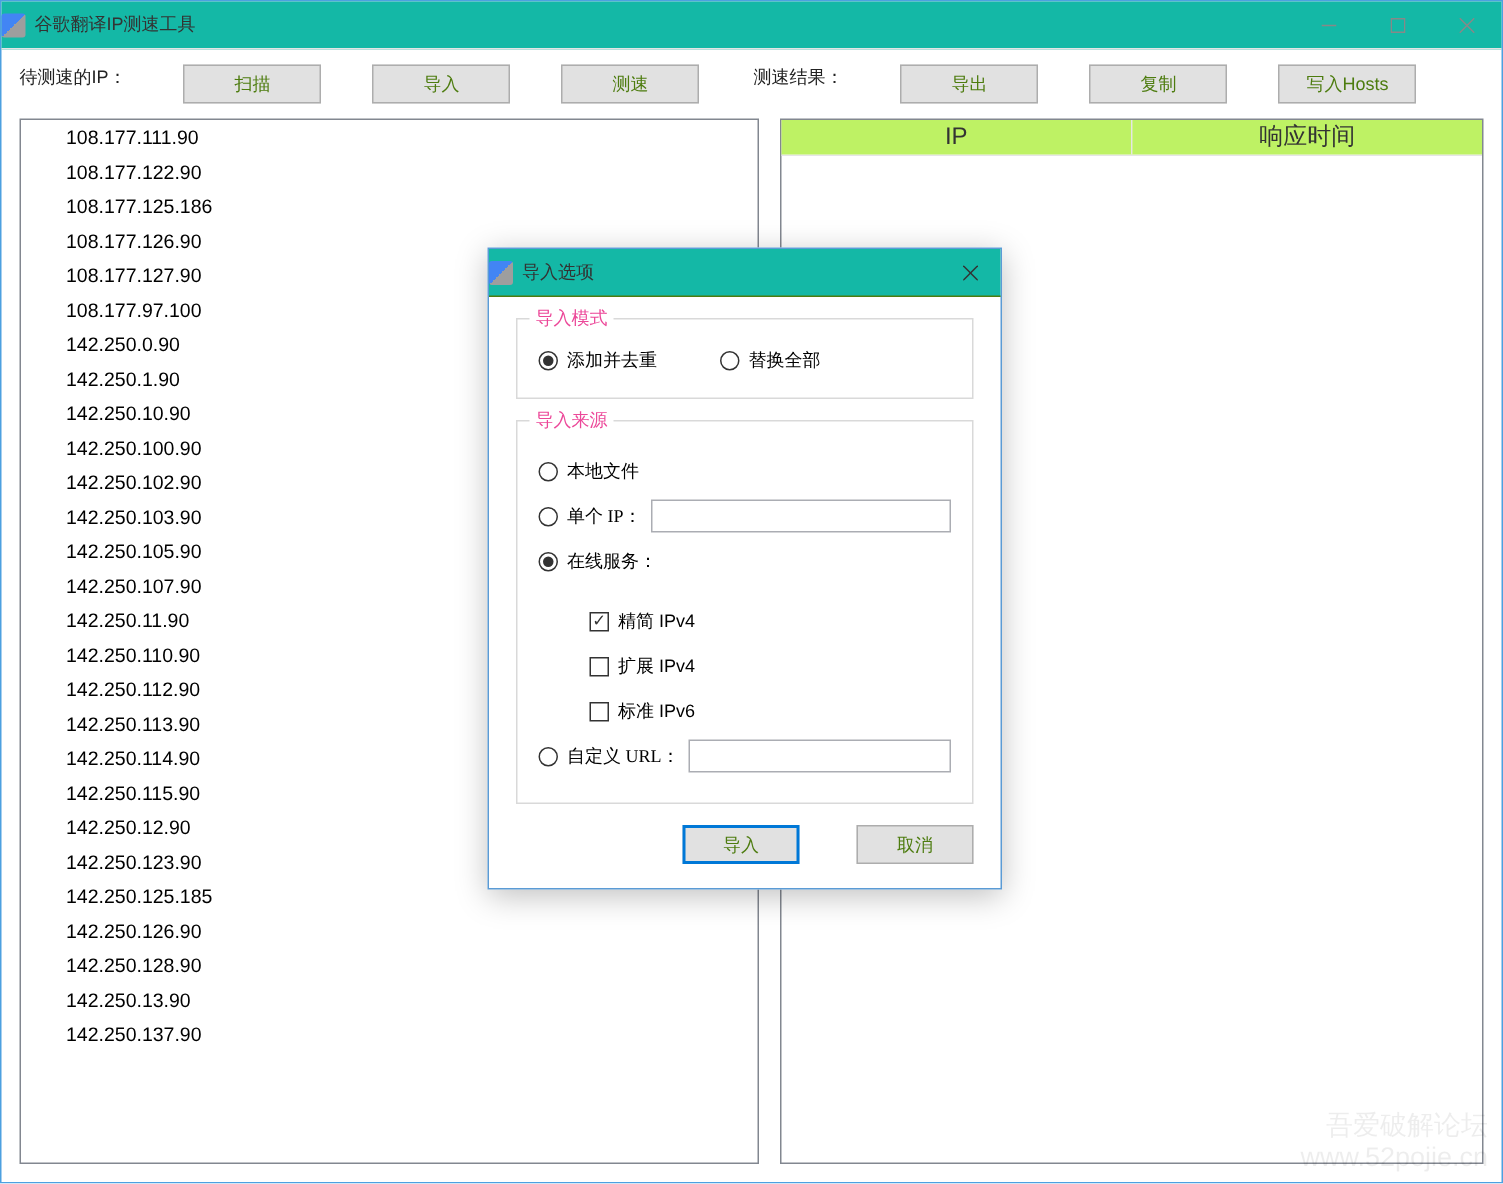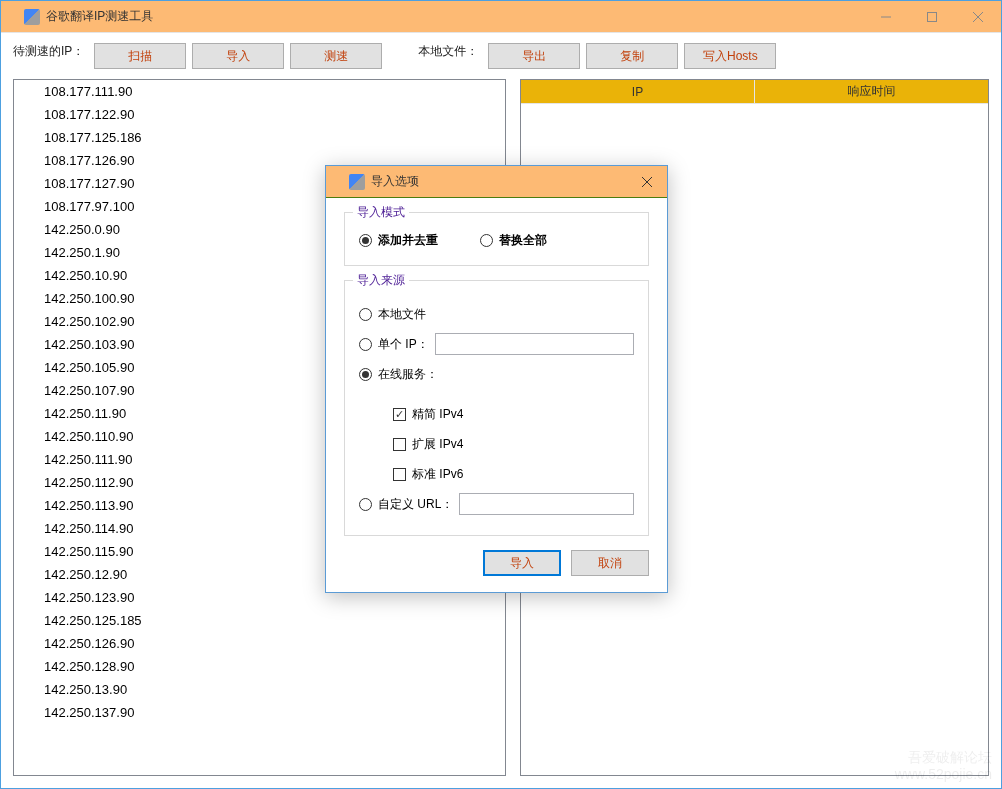--- a/index.html
+++ b/index.html
@@ -16,25 +16,25 @@
 .main-window {
   width: 1002px;
   height: 789px;
   border: 1px solid #4da0e0;
   display: flex;
   flex-direction: column;
   background: #fff;
 }
 .titlebar {
   height: 32px;
-  background: #fdba74;
+  background: #14b8a6;
   border-bottom: 1px solid #e5e5e5;
   display: flex;
   align-items: center;
-  padding-left: 23px;
+  padding-left: 0;
 }
 .titlebar .app-icon {
   width: 16px; height: 16px;
   margin-right: 6px;
   background: linear-gradient(135deg, #4285f4 50%, #9e9e9e 50%);
   border-radius: 2px;
   position: relative;
 }
 .titlebar .title { color: #333; }
 .win-controls {
@@ -62,21 +62,22 @@
 .btn {
   height: 26px;
   min-width: 92px;
   border: 1px solid #adadad;
   background: #e1e1e1;
   display: inline-flex;
   align-items: center;
   justify-content: center;
   cursor: default;
   font-size: 12px;
-  color: #c2410c;
+  color: #4d7c0f;
+  margin-left: 28px;
 }
 .spacer { flex: 0 0 24px; }
 
 .content {
   flex: 1;
   display: flex;
   padding: 0 12px 12px 12px;
   gap: 14px;
   min-height: 0;
 }
@@ -108,23 +109,23 @@
 .results-header {
   display: flex;
   height: 24px;
   border-bottom: 1px solid #e5e5e5;
 }
 .col-h {
   flex: 1;
   display: flex;
   align-items: center;
   justify-content: center;
-  background: #eab308;
+  background: #bef264;
   border-right: 1px solid #e5e5e5;
-  font-size: 12px;
+  font-size: 16px;
   color: #333;
 }
 .col-h:last-child { border-right: none; }
 
 .listbox-inner::-webkit-scrollbar { width: 17px; }
 .listbox-inner::-webkit-scrollbar-track { background: #f0f0f0; }
 .listbox-inner::-webkit-scrollbar-thumb { background: #cdcdcd; }
 .listbox-inner::-webkit-scrollbar-button {
   height: 17px;
   background: #f0f0f0;
@@ -156,28 +157,27 @@
   padding: 14px 14px 12px 14px;
   margin-bottom: 14px;
   position: relative;
 }
 .group-title {
   position: absolute;
   top: -9px;
   left: 8px;
   background: #fff;
   padding: 0 4px;
-  color: #4c1d95;
+  color: #ec4899;
 }
 .radio-row {
   display: flex;
   align-items: center;
   gap: 42px;
   padding: 2px 0;
-  font-weight: bold;
 }
 .radio, .checkbox {
   display: inline-flex;
   align-items: center;
   gap: 6px;
   cursor: default;
   min-height: 22px;
 }
 .radio .dot {
   width: 13px; height: 13px;
@@ -197,20 +197,21 @@
   display: inline-flex;
   align-items: center; justify-content: center;
   font-size: 11px; line-height: 1;
 }
 .checkbox.checked .box::after { content: "✓"; color: #333; }
 .source-row {
   display: flex;
   align-items: center;
   gap: 6px;
   margin: 8px 0;
+  font-family: Liberation Serif, serif;
 }
 .source-row .inline-input {
   flex: 1;
   height: 22px;
   border: 1px solid #abadb3;
   background: #fff;
 }
 .indent {
   padding-left: 34px;
   display: flex;
@@ -226,21 +227,21 @@
 }
 .dialog-buttons .btn { min-width: 78px; }
 .btn.primary {
   border: 2px solid #0078d7;
   background: #e1e1e1;
 }
 .watermark {
   position: absolute;
   right: 10px; bottom: 6px;
   color: rgba(0,0,0,0.07);
-  font-size: 14px;
+  font-size: 18px;
   text-align: right;
   line-height: 1.2;
   pointer-events: none;
   margin-left: 32px;
 }
 </style>
 </head>
 <body>
 
 <div class="main-window">
@@ -266,21 +267,21 @@
       </div>
     </div>
   </div>
 
   <div class="toolbar">
     <span class="label">待测速的IP：</span>
     <div class="btn">扫描</div>
     <div class="btn">导入</div>
     <div class="btn">测速</div>
     <span class="spacer"></span>
-    <span class="label">本地文件：</span>
+    <span class="label">测速结果：</span>
     <div class="btn">导出</div>
     <div class="btn">复制</div>
     <div class="btn">写入Hosts</div>
   </div>
 
   <div class="content">
     <div class="listbox">
       <div class="listbox-inner" id="ip-list">
           <div class="ip-item">108.177.111.90</div>
           <div class="ip-item">108.177.122.90</div>
@@ -291,21 +292,20 @@
           <div class="ip-item">142.250.0.90</div>
           <div class="ip-item">142.250.1.90</div>
           <div class="ip-item">142.250.10.90</div>
           <div class="ip-item">142.250.100.90</div>
           <div class="ip-item">142.250.102.90</div>
           <div class="ip-item">142.250.103.90</div>
           <div class="ip-item">142.250.105.90</div>
           <div class="ip-item">142.250.107.90</div>
           <div class="ip-item">142.250.11.90</div>
           <div class="ip-item">142.250.110.90</div>
-          <div class="ip-item">142.250.111.90</div>
           <div class="ip-item">142.250.112.90</div>
           <div class="ip-item">142.250.113.90</div>
           <div class="ip-item">142.250.114.90</div>
           <div class="ip-item">142.250.115.90</div>
           <div class="ip-item">142.250.12.90</div>
           <div class="ip-item">142.250.123.90</div>
           <div class="ip-item">142.250.125.185</div>
           <div class="ip-item">142.250.126.90</div>
           <div class="ip-item">142.250.128.90</div>
           <div class="ip-item">142.250.13.90</div>

